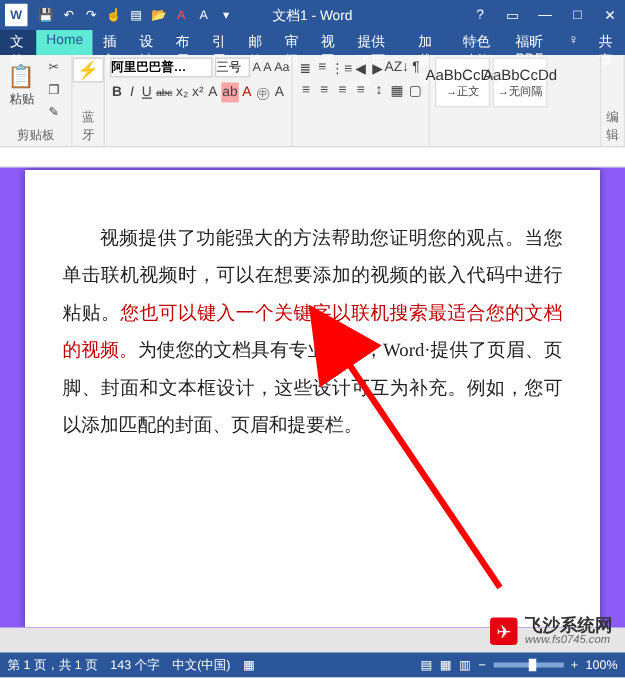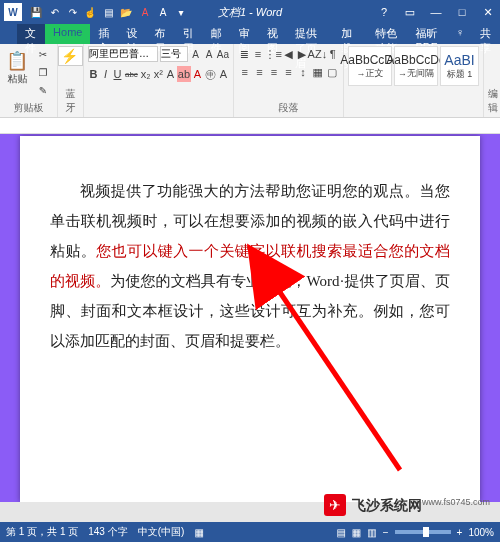--- a/index.html
+++ b/index.html
@@ -1,60 +1,60 @@
 <!DOCTYPE html>
 <html><head>
 <meta charset="utf-8">
 <style>
   * { margin: 0; padding: 0; box-sizing: border-box; }
   body { font-family: "Microsoft YaHei", "SimSun", sans-serif; background: #e6e6e6; width: 500px; height: 542px; overflow: hidden; position: relative; }
   .titlebar { background: #2b579a; color: #fff; height: 24px; display: flex; align-items: center; font-size: 11px; position: relative; }
   .titlebar .icon { width: 18px; height: 18px; margin: 0 4px; background: #fff; display: inline-flex; align-items: center; justify-content: center; color: #2b579a; font-weight: bold; font-size: 10px; }
   .titlebar .qat { display: flex; gap: 4px; margin-left: 4px; }
   .titlebar .qat span { width: 14px; height: 14px; display: inline-flex; align-items: center; justify-content: center; font-size: 10px; }
-  .titlebar .title { position: absolute; left: 50%; transform: translateX(-50%); font-style: italic; }
+  .titlebar .title { position: absolute; left: 50%; transform: translateX(-50%); }
   .titlebar .winctrl { margin-left: auto; display: flex; gap: 2px; }
   .titlebar .winctrl span { width: 24px; height: 20px; display: inline-flex; align-items: center; justify-content: center; font-size: 11px; }
-  .tabs { background: #2b579a; display: flex; height: 20px; font-size: 11px; color: #fff; padding-left: 17px; }
+  .tabs { background: #2b579a; display: flex; height: 20px; font-size: 11px; color: #fff; }
   .tabs .tab { padding: 2px 8px; cursor: pointer; }
   .tabs .tab.file { background: #1e3f73; }
-  .tabs .tab.active { background: #22c55e; color: #2b579a; }
+  .tabs .tab.active { background: #5eead4; color: #2b579a; }
   .tabs .share { margin-left: auto; padding: 2px 8px; }
   .ribbon { background: #f3f3f3; height: 74px; border-bottom: 1px solid #d4d4d4; display: flex; font-size: 10px; color: #444; }
   .ribbon .group { border-right: 1px solid #e0e0e0; padding: 2px 4px; display: flex; flex-direction: column; justify-content: space-between; position: relative; }
   .ribbon .group-label { text-align: center; font-size: 10px; color: #666; margin-top: auto; }
   .ribbon .group-content { display: flex; gap: 2px; align-items: flex-start; }
   .clipboard-big { width: 28px; height: 44px; display: flex; flex-direction: column; align-items: center; justify-content: center; border: 1px solid transparent; }
   .clipboard-big .icn { font-size: 18px; }
   .mini-btn { width: 20px; height: 16px; display: inline-flex; align-items: center; justify-content: center; font-size: 10px; }
   .font-row { display: flex; gap: 2px; align-items: center; margin-bottom: 2px; }
   .font-row select, .font-row input { font-size: 10px; height: 16px; border: 1px solid #ccc; }
-  .font-name { width: 70px; }
+  .font-name { width: 82px; font-weight: bold; }
   .font-size { width: 28px; }
   .btnrow { display: flex; gap: 1px; }
   .btnrow span { width: 16px; height: 16px; display: inline-flex; align-items: center; justify-content: center; font-size: 11px; border: 1px solid transparent; }
   .styles-box { display: flex; gap: 2px; }
   .style-item { width: 44px; height: 40px; border: 1px solid #ddd; background: #fff; display: flex; flex-direction: column; align-items: center; justify-content: center; font-size: 9px; }
   .style-item .preview { font-size: 12px; color: #333; }
   .ruler { background: #fff; height: 16px; border-bottom: 1px solid #ddd; position: relative; }
   .doc-area { background: #8b5cf6; height: 368px; overflow: hidden; position: relative; display: flex; justify-content: center; }
   .page { background: #fff; width: 460px; margin-top: 2px; padding: 40px 30px 20px 30px; box-shadow: 0 0 6px rgba(0,0,0,0.4); position: relative; }
   .page p { font-size: 15px; line-height: 2.0; color: #222; text-align: justify; font-family: "SimSun", serif; }
   .page .indent { text-indent: 2em; }
   .page .red { color: #c00000; }
   .arrow-overlay { position: absolute; top: 120px; left: 0; width: 500px; height: 380px; pointer-events: none; }
   .statusbar { position: absolute; bottom: 0; left: 0; right: 0; height: 20px; background: #2b579a; color: #fff; font-size: 10px; display: flex; align-items: center; padding: 0 6px; gap: 10px; }
   .statusbar .right { margin-left: auto; display: flex; gap: 6px; align-items: center; }
   .zoom-slider { width: 56px; height: 4px; background: #7fa6d9; position: relative; }
   .zoom-slider .thumb { position: absolute; left: 50%; top: -3px; width: 6px; height: 10px; background: #fff; }
   .watermark { position: absolute; right: 10px; bottom: 26px; display: flex; align-items: center; gap: 6px; font-size: 13px; color: #333; background: rgba(255,255,255,0.0); }
   .watermark .logo { width: 22px; height: 22px; background: #e60012; border-radius: 3px; display: flex; align-items: center; justify-content: center; color: #fff; font-size: 14px; }
-  .watermark .txt { display: flex; line-height: 1; }
+  .watermark .txt { display: flex; flex-direction: column; line-height: 1; }
   .watermark .txt .l1 { font-weight: bold; font-size: 14px;}
-  .watermark .txt .l2 { font-size: 9px; color: #666;}
+  .watermark .txt .l2 { font-size: 9px; color: #666; font-style: italic;}
   .bt { border: 1px solid #ccc; padding: 1px 3px; background:#fff; }
 </style>
 </head>
 <body>
 
 <div class="titlebar">
   <span class="icon">W</span>
   <div class="qat">
     <span>💾</span>
     <span>↶</span>
@@ -156,36 +156,31 @@
       <div class="btnrow">
         <span>≡</span>
         <span>≡</span>
         <span>≡</span>
         <span>≡</span>
         <span>↕</span>
         <span>▦</span>
         <span>▢</span>
       </div>
     </div>
-    <div class="group-label">段落</div>
   </div>
 
   <div class="group" style="width:140px">
     <div class="styles-box">
       <div class="style-item">
         <span class="preview">AaBbCcDd</span>
         <span>→正文</span>
       </div>
       <div class="style-item">
         <span class="preview">AaBbCcDd</span>
         <span>→无间隔</span>
-      </div>
-      <div class="style-item">
-        <span class="preview" style="font-size:14px;color:#2b579a">AaBI</span>
-        <span>标题 1</span>
       </div>
     </div>
   </div>
 
   <div class="group" style="flex:1">
     <div class="group-label">编辑</div>
   </div>
 </div>
 
 <div class="ruler"></div>

